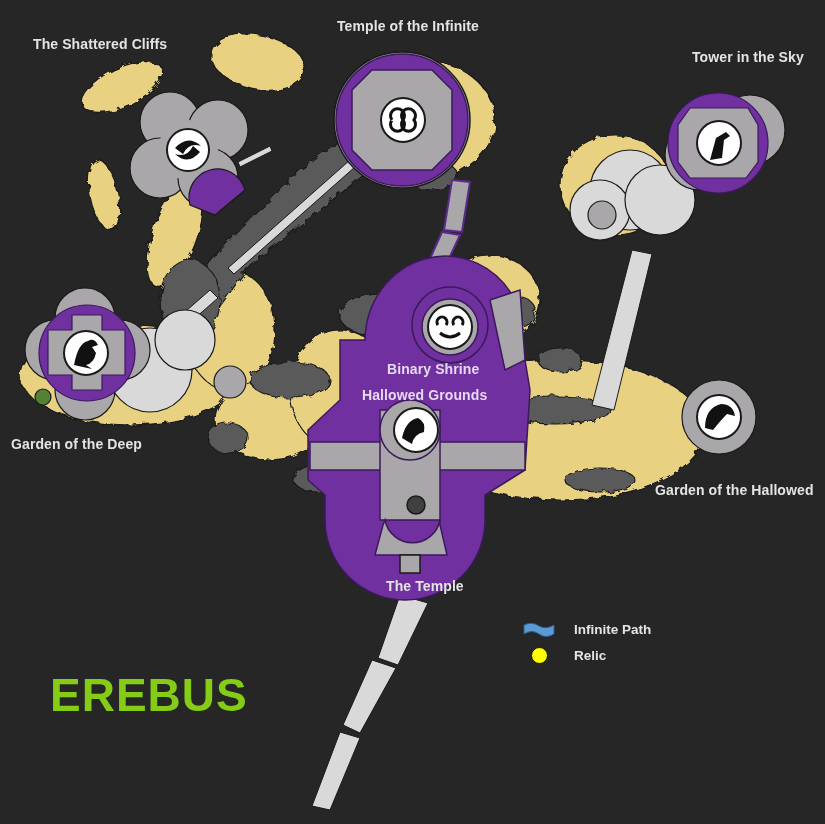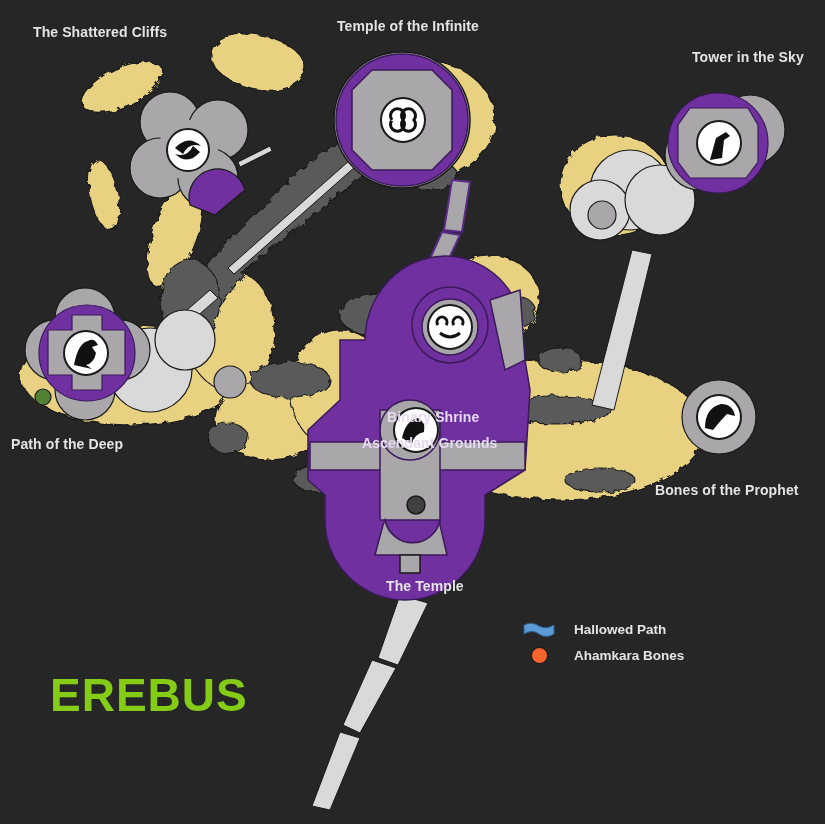--- a/index.html
+++ b/index.html
@@ -1,19 +1,19 @@
 <!DOCTYPE html>
 <html><head>
 <meta charset="utf-8">
 <style>
   html,body{margin:0;padding:0;background:#262626;}
   body{width:825px;height:824px;position:relative;overflow:hidden;font-family:"Liberation Sans","DejaVu Sans",sans-serif;}
   #map{position:absolute;left:0;top:0;width:825px;height:824px;}
   .lbl{position:absolute;color:#e4e4e4;font-weight:bold;font-size:14px;white-space:nowrap;letter-spacing:0.1px;}
-  .lbl.purple{color:#e6d9f2;margin-top:48px;}
+  .lbl.purple{color:#e6d9f2;}
   .title{position:absolute;left:50px;top:668px;color:#84cc16;font-weight:bold;font-size:46px;letter-spacing:1px;}
   .legend{position:absolute;left:522px;top:617px;}
   .legend-row{display:flex;align-items:center;height:25.5px;}
   .legend-sym{width:34px;display:flex;justify-content:center;align-items:center;margin-right:18px;}
   .dot{width:15px;height:15px;border-radius:50%;border:1px solid #111;}
   .legend-label{color:#e4e4e4;font-weight:bold;font-size:13.5px;}
 </style>
 </head>
 <body>
 
@@ -135,39 +135,39 @@
     <path d="M175 148 q13 -14 26 -2 q-12 -4 -18 8 z M200 152 q-12 14 -25 2 q12 4 18 -8 z"></path>
     <path d="M392 120 a7 7 0 1 1 11 0 a7 7 0 1 1 11 0 a7 7 0 1 1 -11 0 a7 7 0 1 1 -11 0" fill="none" stroke="#111" stroke-width="3"></path>
     <path d="M710 160 l6 -22 l10 -6 l4 4 l-6 4 l-2 18 z"></path>
     <path d="M74 365 q4 -22 14 -24 q6 -4 10 4 l-6 2 l4 6 q-2 10 -10 12 l6 4 z"></path>
     <path d="M438 325 a5 5 0 1 1 8 0 M454 325 a5 5 0 1 1 8 0 M440 333 q10 8 20 0" fill="none" stroke="#111" stroke-width="3"></path>
     <path d="M402 438 q4 -18 16 -20 q8 4 6 14 q-10 2 -12 12 z"></path>
     <path d="M705 428 q0 -20 16 -24 q12 0 14 12 l-8 -2 q-6 6 -14 16 z"></path>
   </g>
 </svg>
 
-<div class="lbl" style="left:33px;top:24px;">The Shattered Cliffs</div>
+<div class="lbl" style="left:33px;top:36px;">The Shattered Cliffs</div>
 <div class="lbl" style="left:337px;top:18px;">Temple of the Infinite</div>
 <div class="lbl" style="left:692px;top:49px;">Tower in the Sky</div>
-<div class="lbl" style="left:11px;top:436px;">Path of the Deep</div>
+<div class="lbl" style="left:11px;top:436px;">Garden of the Deep</div>
 <div class="lbl purple" style="left:387px;top:361px;">Binary Shrine</div>
-<div class="lbl purple" style="left:362px;top:387px;">Ascendant Grounds</div>
-<div class="lbl" style="left:655px;top:482px;">Bones of the Prophet</div>
+<div class="lbl purple" style="left:362px;top:387px;">Hallowed Grounds</div>
+<div class="lbl" style="left:655px;top:482px;">Garden of the Hallowed</div>
 <div class="lbl" style="left:386px;top:578px;">The Temple</div>
 
 <div class="title">EREBUS</div>
 
 <div class="legend">
   <div class="legend-row">
     <span class="legend-sym">
       <svg width="32" height="14" viewBox="0 0 32 14">
           <path d="M1 2 Q9 -2 16 3 Q23 7 31 2 L31 11 Q23 16 16 11 Q9 6 1 11 Z" fill="#5b9bd5" stroke="#2e5d8a" stroke-width="1"></path>
         </svg>
     </span>
-    <span class="legend-label">Hallowed Path</span>
+    <span class="legend-label">Infinite Path</span>
   </div>
   <div class="legend-row">
     <span class="legend-sym">
-        <span class="dot" style="background:#f4642c"></span>
+        <span class="dot" style="background:#ffff00"></span>
       </span>
-    <span class="legend-label">Ahamkara Bones</span>
+    <span class="legend-label">Relic</span>
   </div>
 </div>
 
 </body></html>

